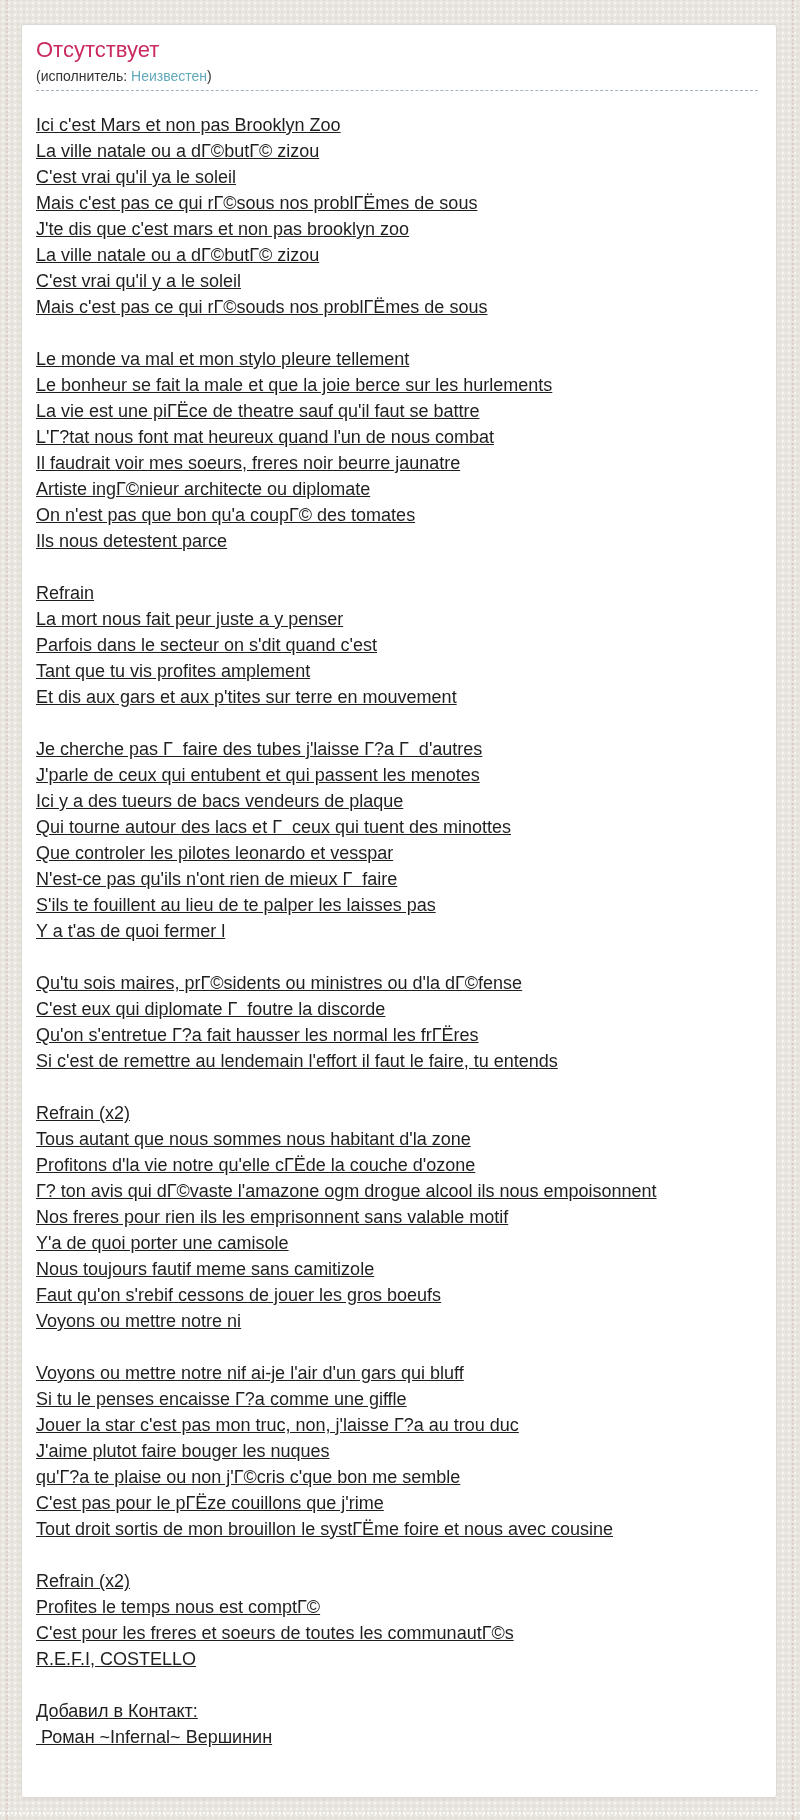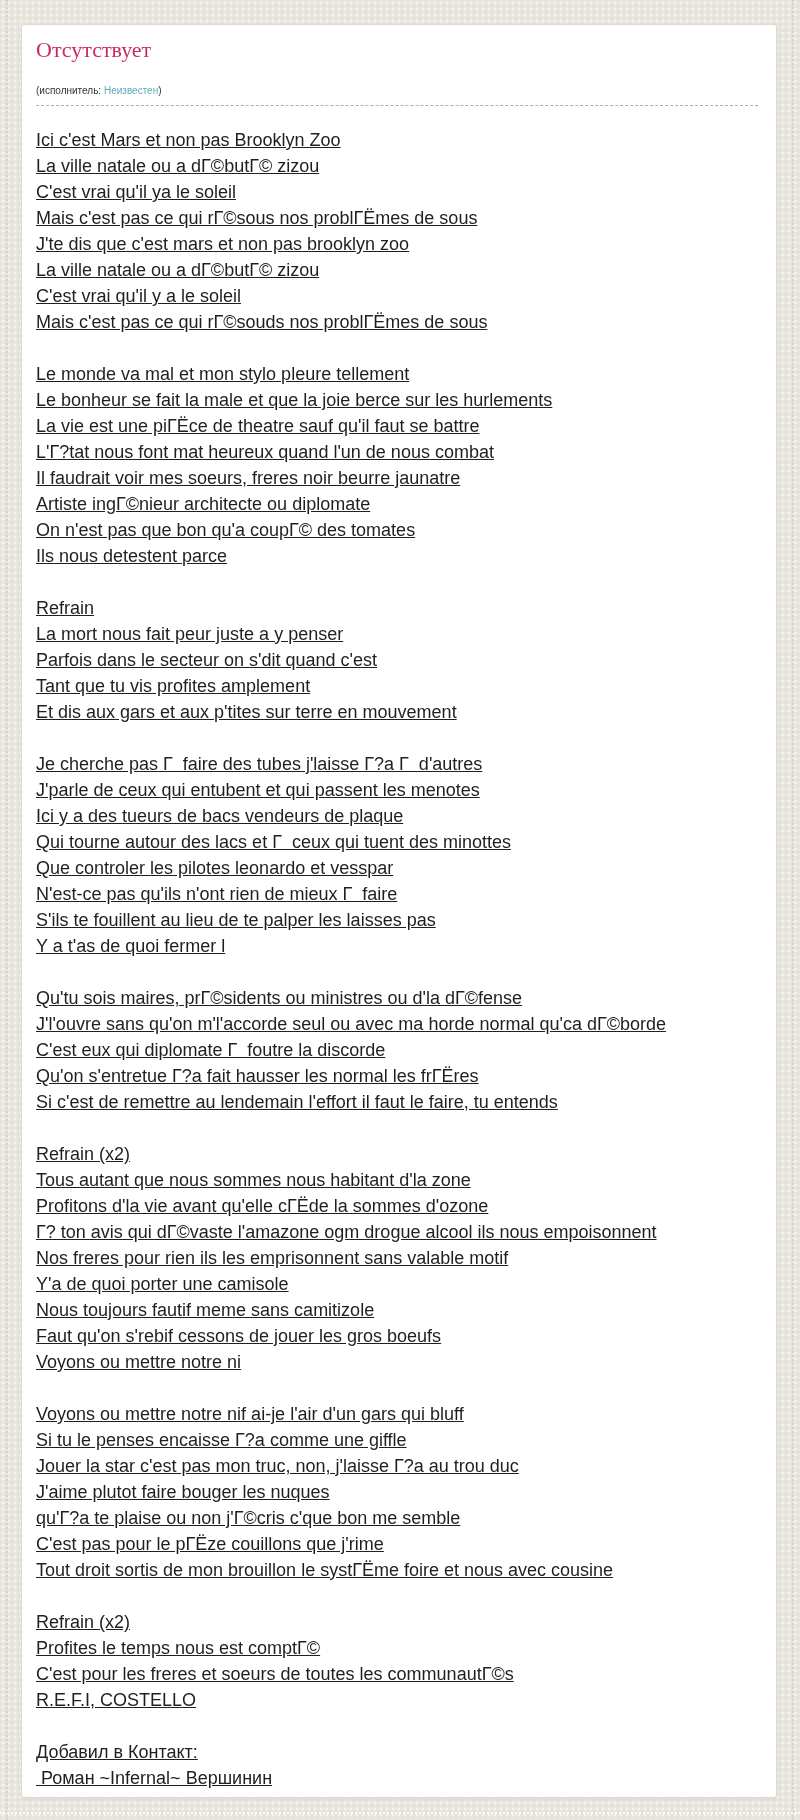--- a/index.html
+++ b/index.html
@@ -49,27 +49,26 @@
     padding: 12px 18px 0 14px;
   }
   .song-title {
     margin: 0;
     font-size: 22px;
     line-height: 26px;
     font-weight: 400;
     color: #ca2a5e;
     text-decoration: none;
     display: inline-block;
-    font-family: Liberation Serif, serif;
   }
   .artist-line {
-    font-size: 10px;
+    font-size: 14px;
     line-height: 20px;
     color: #333333;
-    margin-top: 18px;
+    margin-top: 3px;
   }
   .artist-link {
     color: #62a9ba;
     text-decoration: none;
     cursor: pointer;
   }
   .separator {
     border-bottom: 1px dashed #a2b2c0;
     margin-top: 4px;
     height: 0;
@@ -133,29 +132,28 @@
         <div class="lyric-line">J'parle de ceux qui entubent et qui passent les menotes</div>
         <div class="lyric-line">Ici y a des tueurs de bacs vendeurs de plaque</div>
         <div class="lyric-line">Qui tourne autour des lacs et Г  ceux qui tuent des minottes</div>
         <div class="lyric-line">Que controler les pilotes leonardo et vesspar</div>
         <div class="lyric-line">N'est-ce pas qu'ils n'ont rien de mieux Г  faire</div>
         <div class="lyric-line">S'ils te fouillent au lieu de te palper les laisses pas</div>
         <div class="lyric-line">Y a t'as de quoi fermer l</div>
       </div>
       <div class="stanza">
         <div class="lyric-line">Qu'tu sois maires, prГ©sidents ou ministres ou d'la dГ©fense</div>
-        <div class="lyric-line">J'l'ouvre sans qu'on m'l'accorde seul ou avec ma horde normal qu'ca dГ©borde</div>
         <div class="lyric-line">C'est eux qui diplomate Г  foutre la discorde</div>
         <div class="lyric-line">Qu'on s'entretue Г?a fait hausser les normal les frГЁres</div>
         <div class="lyric-line">Si c'est de remettre au lendemain l'effort il faut le faire, tu entends</div>
       </div>
       <div class="stanza">
         <div class="lyric-line">Refrain (x2)</div>
         <div class="lyric-line">Tous autant que nous sommes nous habitant d'la zone</div>
-        <div class="lyric-line">Profitons d'la vie avant qu'elle cГЁde la sommes d'ozone</div>
+        <div class="lyric-line">Profitons d'la vie notre qu'elle cГЁde la couche d'ozone</div>
         <div class="lyric-line">Г? ton avis qui dГ©vaste l'amazone ogm drogue alcool ils nous empoisonnent</div>
         <div class="lyric-line">Nos freres pour rien ils les emprisonnent sans valable motif</div>
         <div class="lyric-line">Y'a de quoi porter une camisole</div>
         <div class="lyric-line">Nous toujours fautif meme sans camitizole</div>
         <div class="lyric-line">Faut qu'on s'rebif cessons de jouer les gros boeufs</div>
         <div class="lyric-line">Voyons ou mettre notre ni</div>
       </div>
       <div class="stanza">
         <div class="lyric-line">Voyons ou mettre notre nif ai-je l'air d'un gars qui bluff</div>
         <div class="lyric-line">Si tu le penses encaisse Г?a comme une giffle</div>

